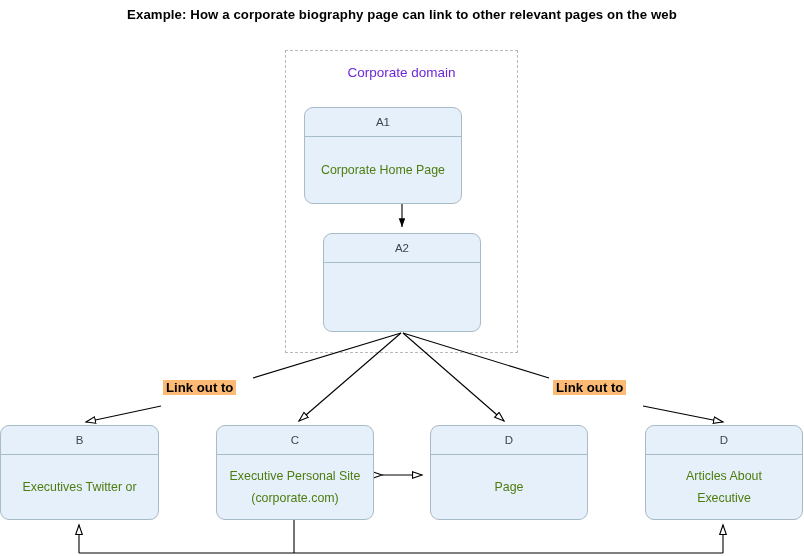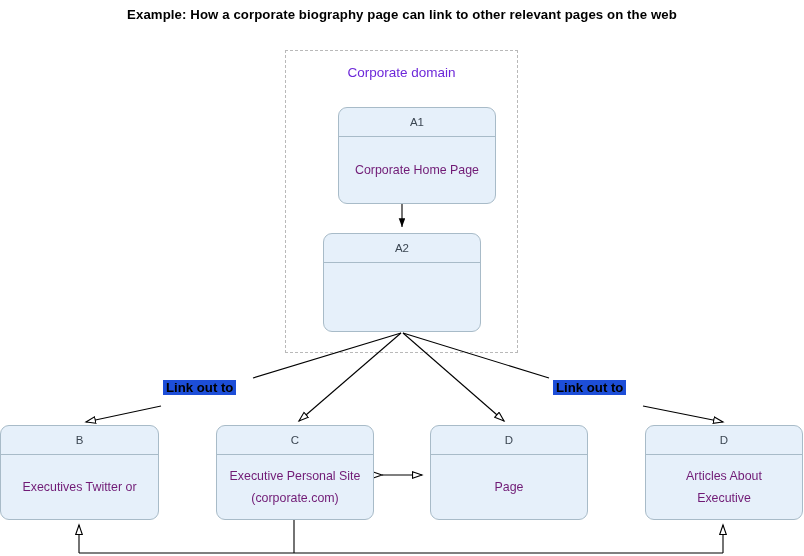--- a/index.html
+++ b/index.html
@@ -79,42 +79,42 @@
     left: 0;
     right: 0;
     top: 29px;
     bottom: 0;
     display: flex;
     flex-direction: column;
     align-items: center;
     justify-content: center;
     text-align: center;
     font-size: 12.4px;
-    color: #701a75;
+    color: #4d7c0f;
     line-height: 22px;
     padding: 0 6px;
     box-sizing: border-box;
   }
   .node .body .l2 { }
 
   
-  #node-a1 { left: 338px; top: 107px; width: 158px; height: 97px; }
+  #node-a1 { left: 304px; top: 107px; width: 158px; height: 97px; }
   #node-a2 { left: 323px; top: 233px; width: 158px; height: 99px; }
   #node-b  { left: 0px;   top: 425px; width: 159px; height: 95px; }
   #node-c  { left: 216px; top: 425px; width: 158px; height: 95px; }
   #node-d1 { left: 430px; top: 425px; width: 158px; height: 95px; }
   #node-d2 { left: 645px; top: 425px; width: 158px; height: 95px; }
 
   .linklabel {
     position: absolute;
     font-size: 13.2px;
     font-weight: bold;
     color: #000000;
     white-space: nowrap;
-    background: #1d4ed8;
+    background: #fdba74;
     padding: 0 3px;
   }
   #linklabel-left  { left: 163px; top: 380px; }
   #linklabel-right { left: 553px; top: 380px; }
 </style>
 </head>
 <body>
 
 <div id="canvas">
 

